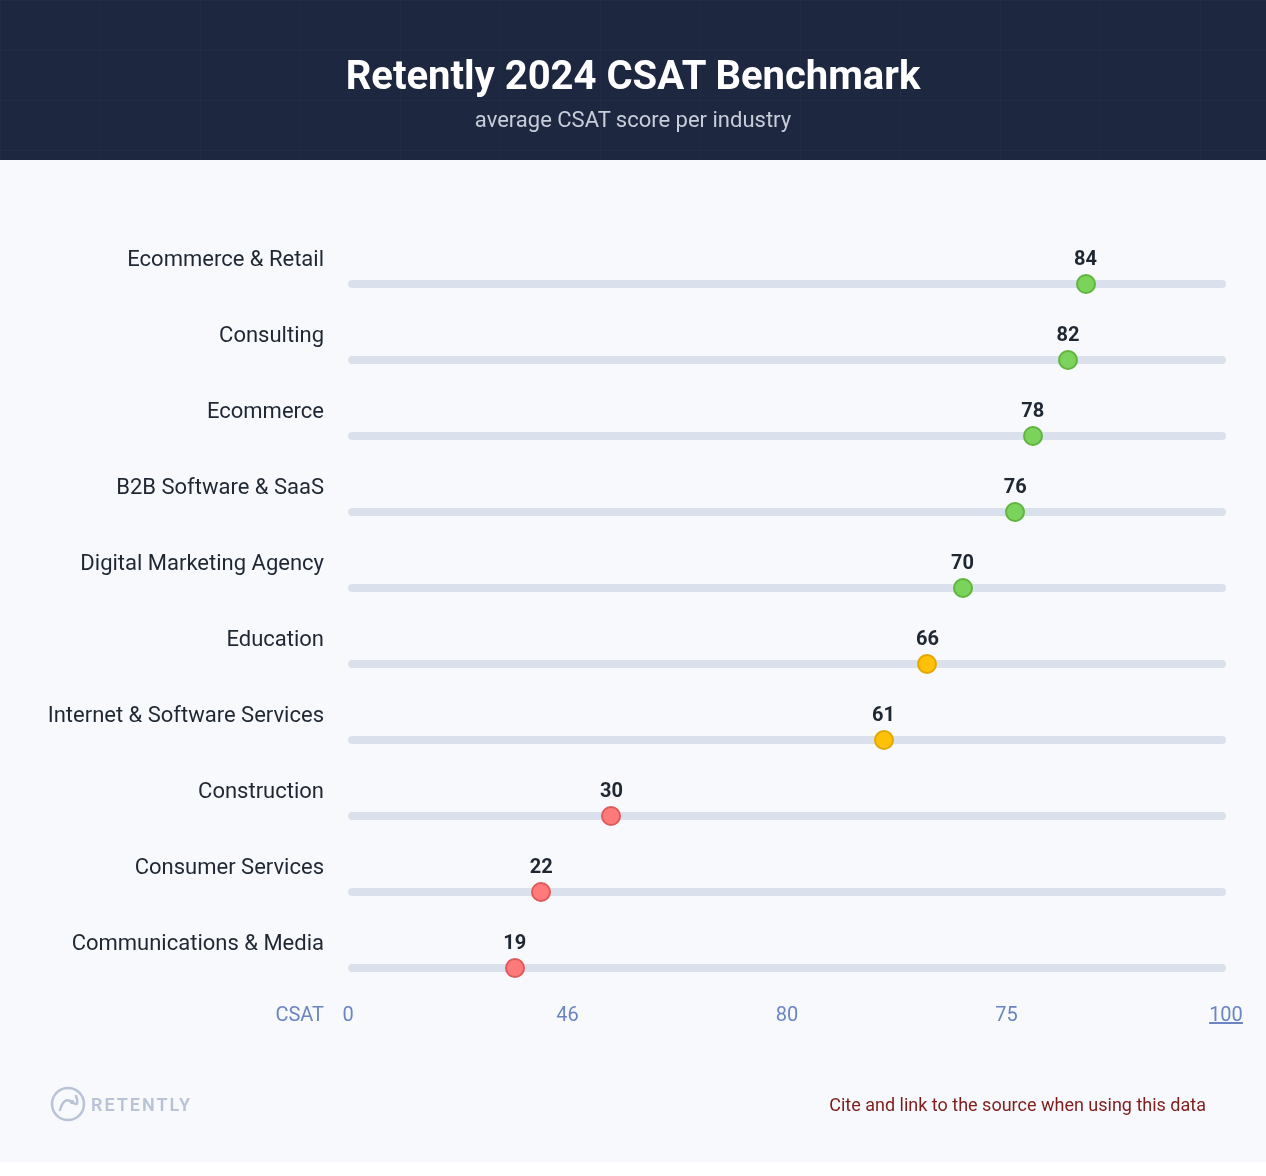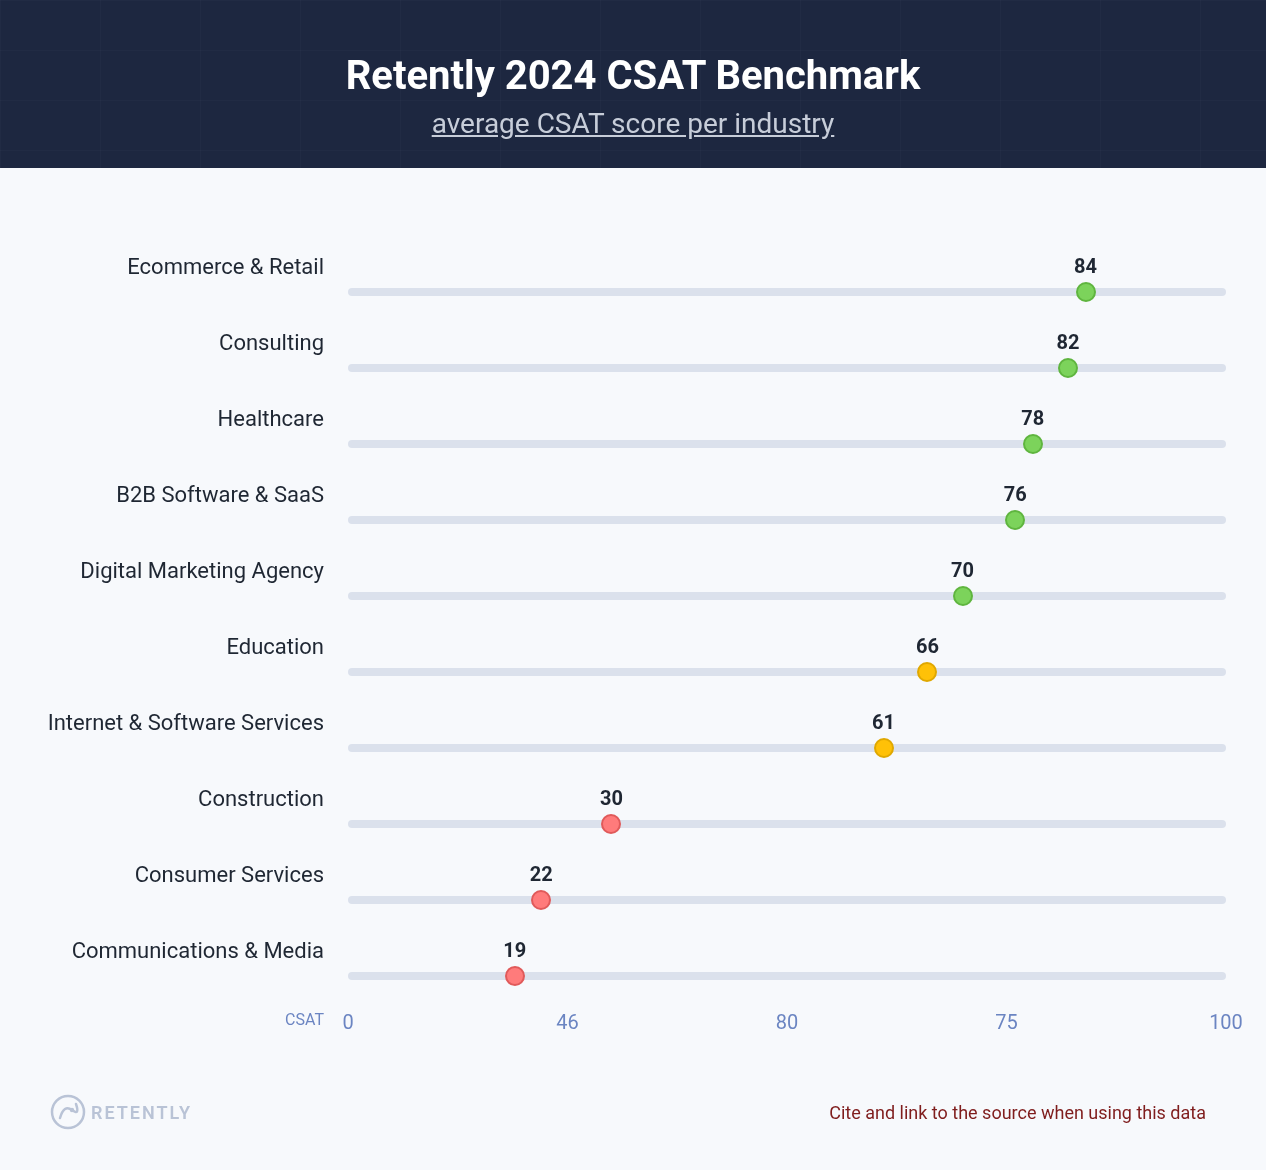--- a/index.html
+++ b/index.html
@@ -21,23 +21,22 @@
   }
   .title {
     color: #fff;
     font-size: 40px;
     font-weight: 700;
     margin-bottom: 8px;
     margin-top: 20px;
   }
   .subtitle {
     color: #c7cdd9;
-    font-size: 28px;
+    font-size: 22px;
     font-weight: 400;
-    text-decoration: underline;
   }
   .chart-area {
     background: #f7f9fc;
     padding: 60px 40px 20px 28px;
     position: relative;
   }
   .row {
     display: flex;
     align-items: center;
     height: 76px;
@@ -89,21 +88,21 @@
     display: flex;
     margin-top: 22px;
   }
   .axis-label-wrap {
     width: 320px;
     text-align: right;
     padding-right: 24px;
   }
   .axis-label {
     color: #6b85c2;
-    font-size: 16px;
+    font-size: 20px;
   }
   .axis-ticks {
     flex: 1;
     position: relative;
     height: 24px;
   }
   .tick {
     position: absolute;
     transform: translateX(-50%);
     color: #6b85c2;
@@ -153,21 +152,21 @@
       </div>
       <div class="row">
         <div class="row-label">Consulting</div>
         <div class="row-track-wrap">
           <div class="row-track"></div>
           <div class="row-value" style="left:82%">82</div>
           <div class="row-dot dot-green" style="left:82%"></div>
         </div>
       </div>
       <div class="row">
-        <div class="row-label">Healthcare</div>
+        <div class="row-label">Ecommerce</div>
         <div class="row-track-wrap">
           <div class="row-track"></div>
           <div class="row-value" style="left:78%">78</div>
           <div class="row-dot dot-green" style="left:78%"></div>
         </div>
       </div>
       <div class="row">
         <div class="row-label">B2B Software &amp; SaaS</div>
         <div class="row-track-wrap">
           <div class="row-track"></div>
@@ -227,21 +226,21 @@
 
   <div class="axis">
     <div class="axis-label-wrap">
       <span class="axis-label">CSAT</span>
     </div>
     <div class="axis-ticks" id="ticks">
         <span class="tick" style="left: 0%;">0</span>
         <span class="tick" style="left: 25%;">46</span>
         <span class="tick" style="left: 50%;">80</span>
         <span class="tick" style="left: 75%;">75</span>
-        <span class="tick" style="left: 100%;">100</span>
+        <span class="tick" style="left: 100%; text-decoration: underline;">100</span>
       </div>
   </div>
 </div>
 
 <div class="footer">
   <div class="brand">
     <span class="brand-icon">
       <svg width="36" height="36" viewBox="0 0 36 36" fill="none">
         <circle cx="18" cy="18" r="16" stroke="#b9c3d6" stroke-width="2.5" fill="none"></circle>
         <path d="M10 24 Q14 10 22 16 Q30 22 26 10" stroke="#b9c3d6" stroke-width="2.5" fill="none" stroke-linecap="round"></path>

